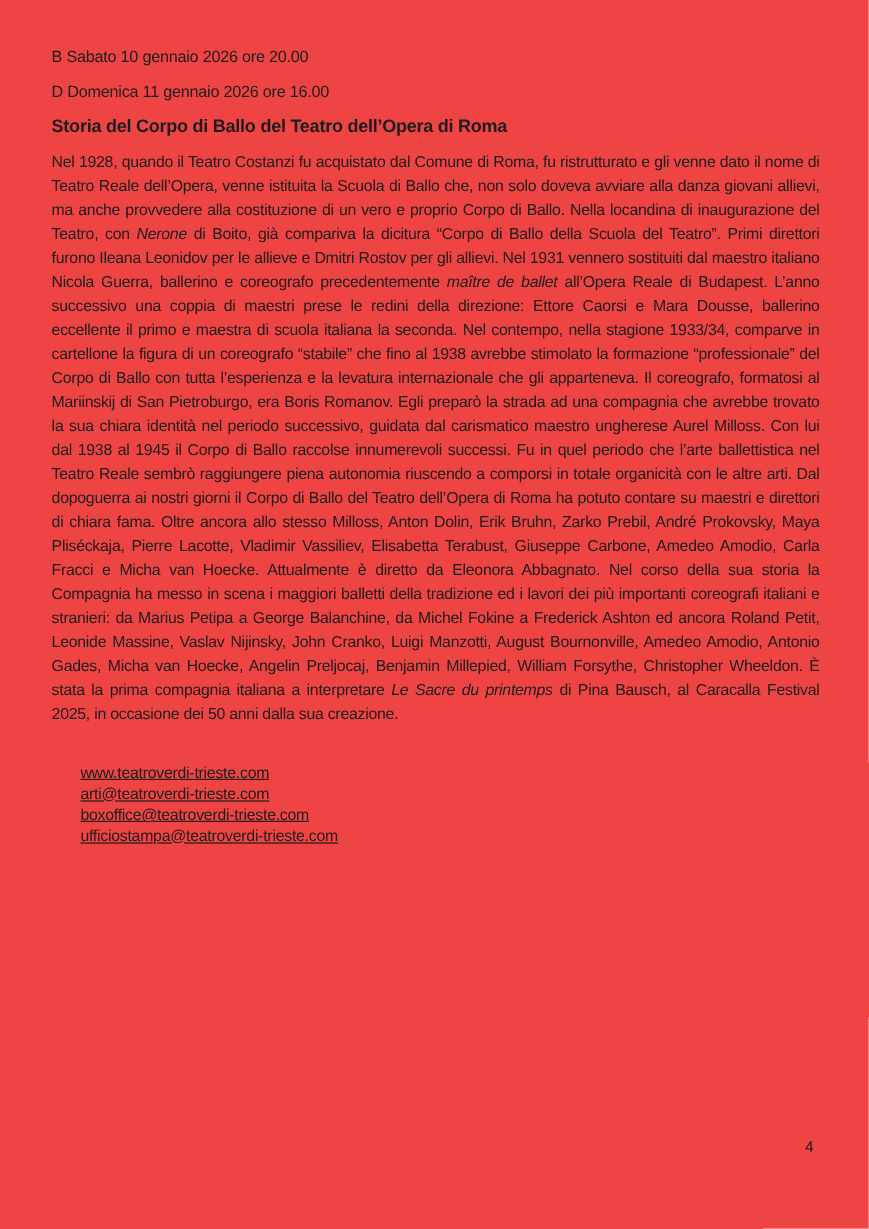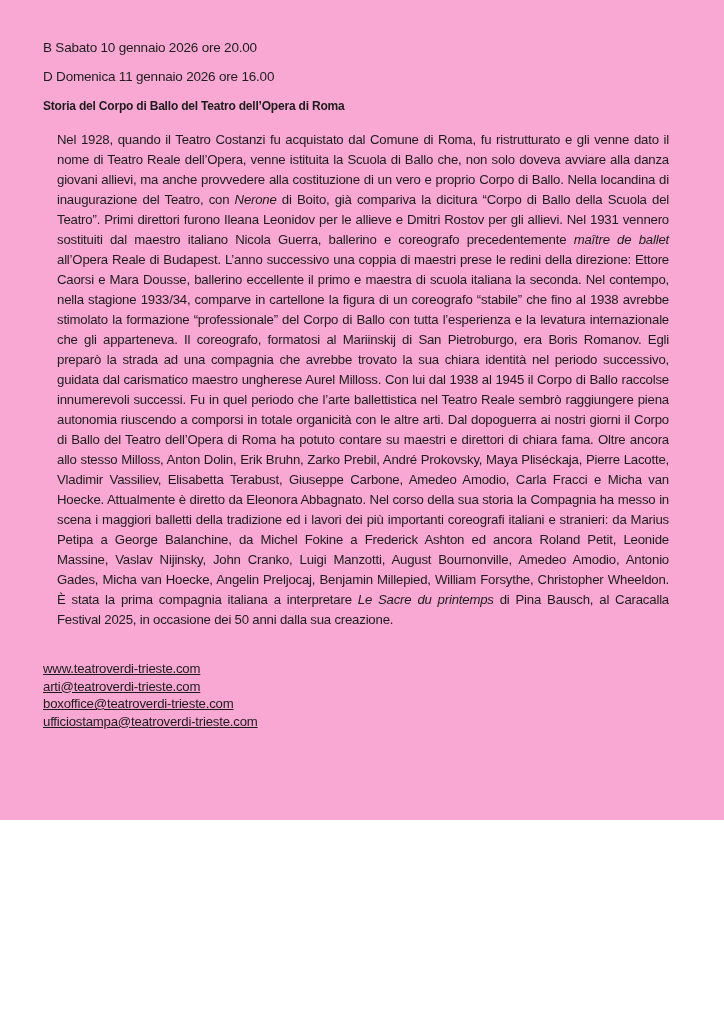--- a/index.html
+++ b/index.html
@@ -3,63 +3,64 @@
 <meta charset="utf-8">
 <style>
   html, body {
     margin: 0;
     padding: 0;
     background: #ffffff;
   }
   .page {
     position: relative;
     width: 724px;
-    height: 820px;
-    background: #f9a8d4;
+    height: 1024px;
+    background: #ef4444;
     font-family: "Liberation Sans", "DejaVu Sans", sans-serif;
     color: #1c1c1c;
     overflow: hidden;
   }
   .content {
     position: absolute;
     left: 43px;
     top: 38px;
     width: 640px;
   }
   .sched-line {
     margin: 0 0 9px 0;
     font-size: 13.5px;
     line-height: 20px;
     letter-spacing: -0.2px;
   }
   .heading {
     margin: 8px 0 9px 0;
-    font-size: 12px;
+    font-size: 15px;
     font-weight: bold;
     line-height: 20px;
     letter-spacing: -0.2px;
   }
   .body-par {
-    margin: 14px;
+    margin: 0;
     font-size: 13.2px;
     line-height: 20px;
     letter-spacing: -0.2px;
     text-align: justify;
   }
   .body-par .italic { font-style: italic; }
   .links-block {
     margin-top: 30px;
   }
   .doc-link {
     display: table;
     color: #1c1c1c;
     text-decoration: underline;
     font-size: 13.2px;
     line-height: 17.5px;
     letter-spacing: -0.2px;
+    margin-left: 24px;
   }
   .page-number {
     position: absolute;
     right: 46px;
     top: 948px;
     font-size: 13px;
     line-height: 16px;
     color: #1c1c1c;
   }
 </style>

